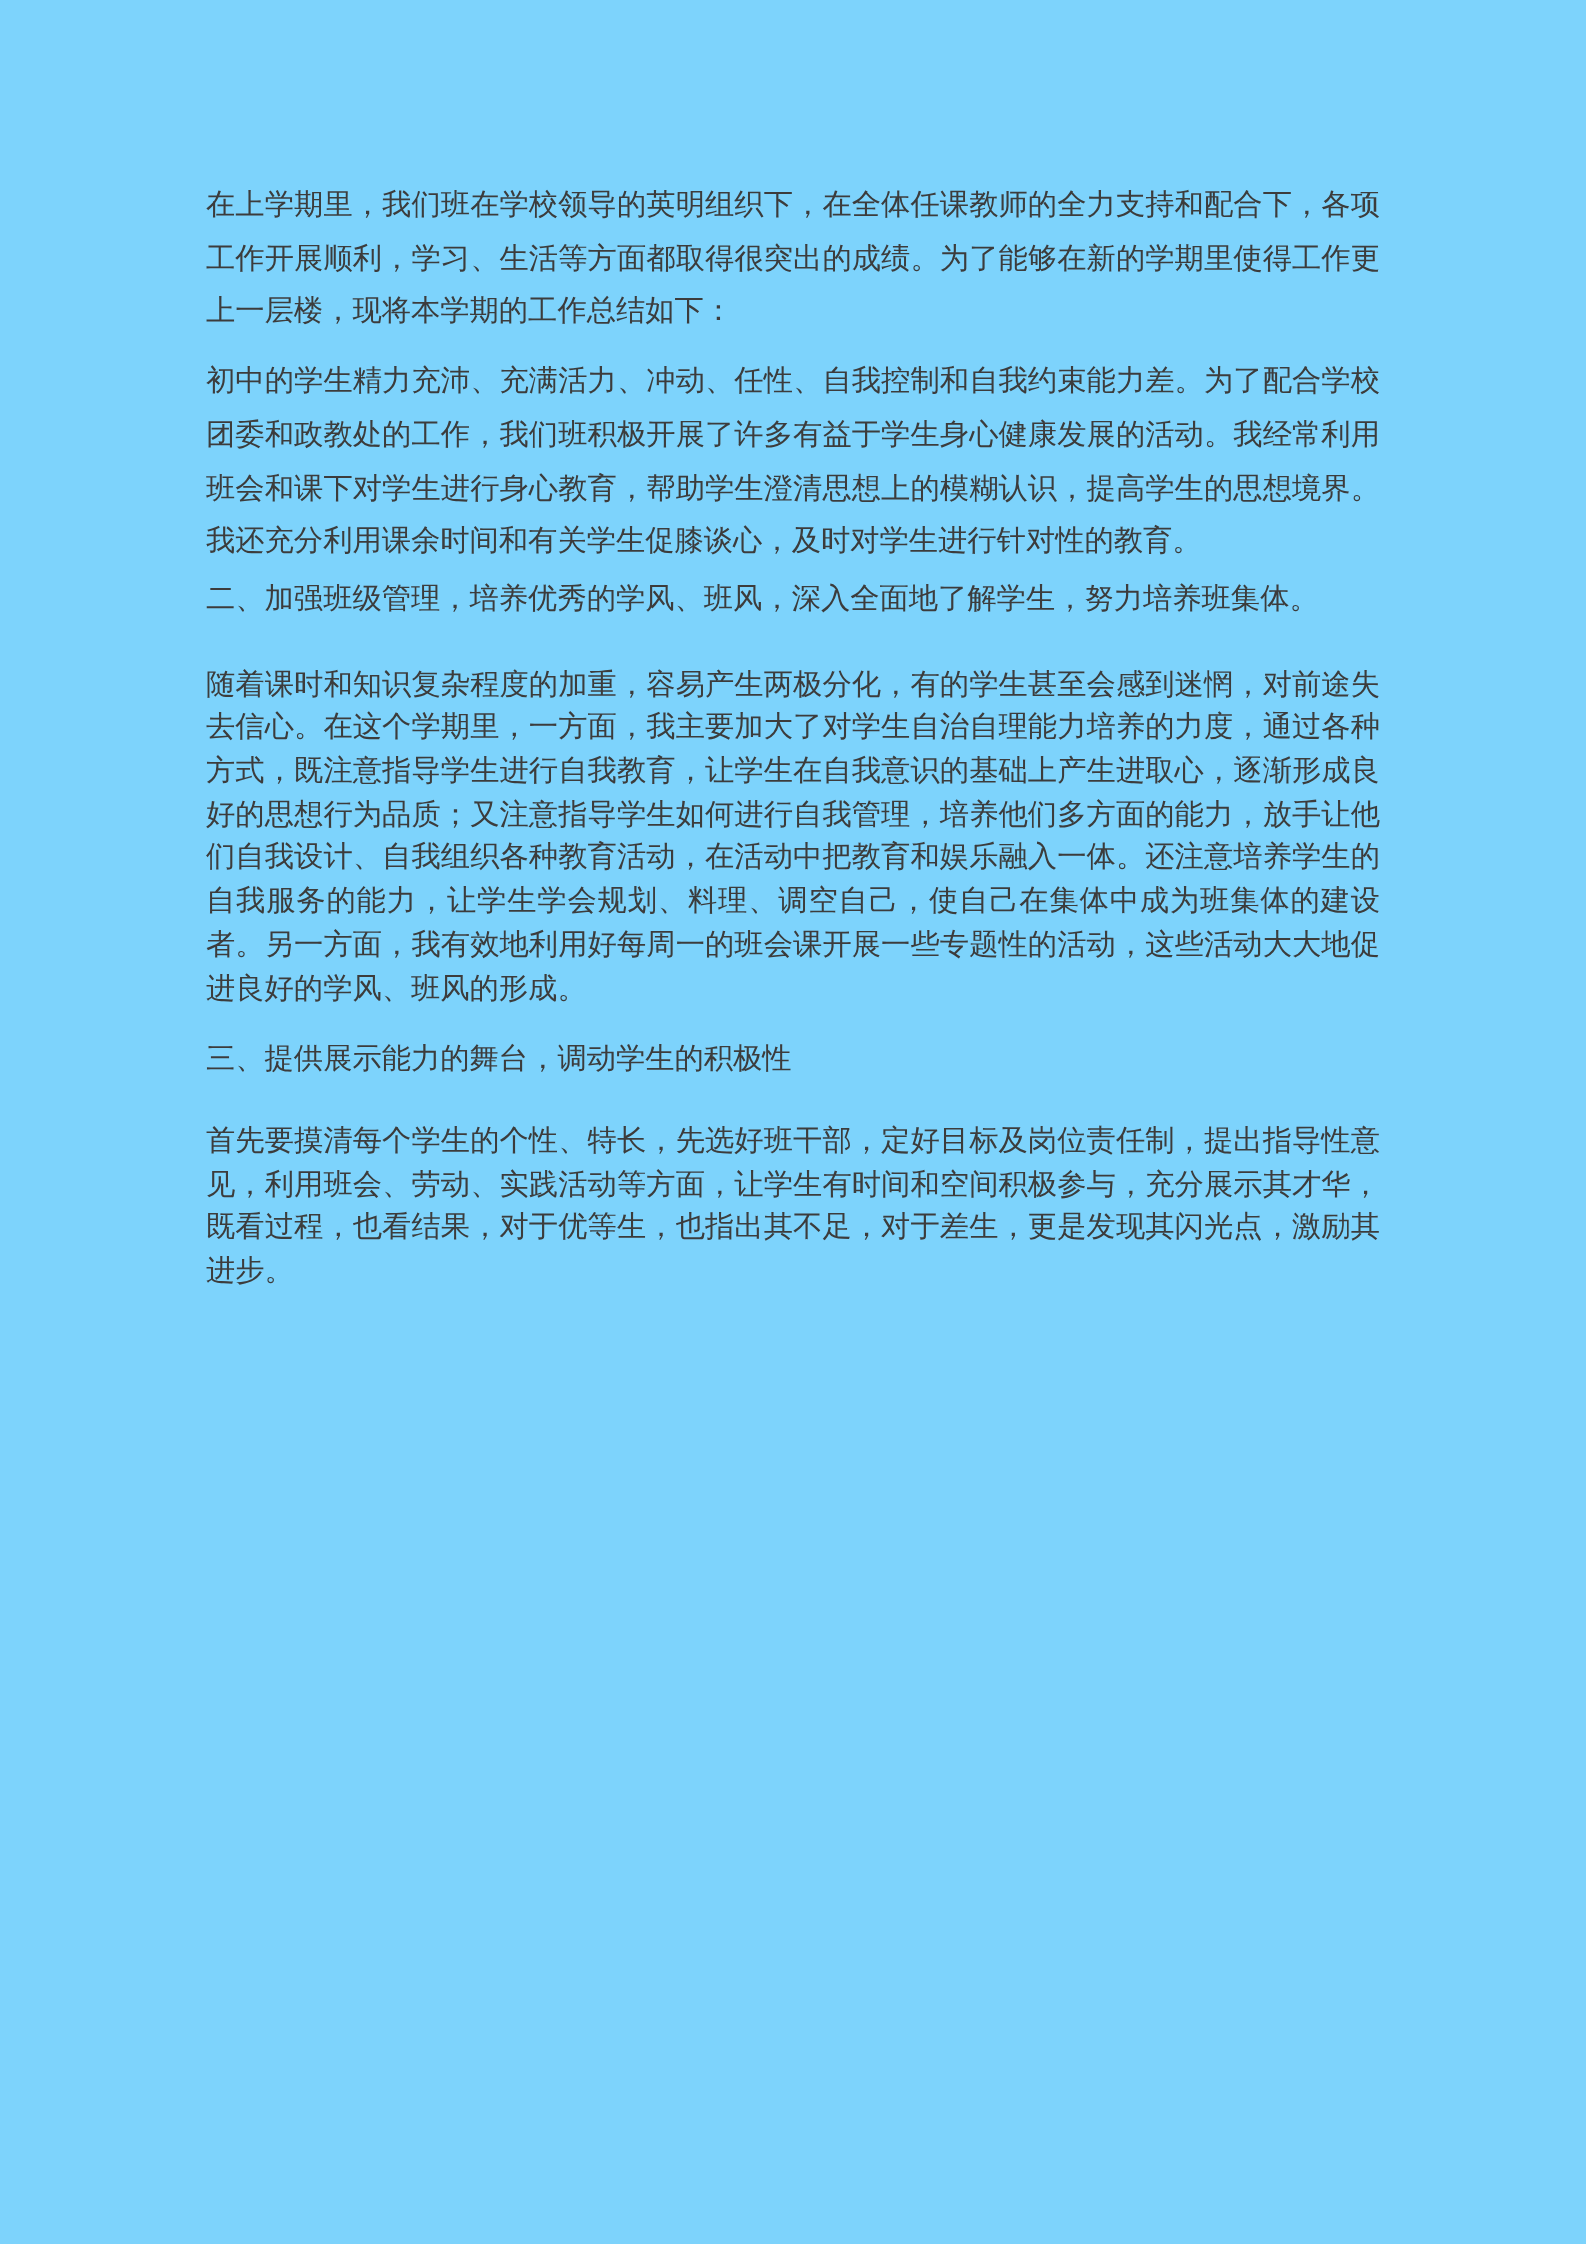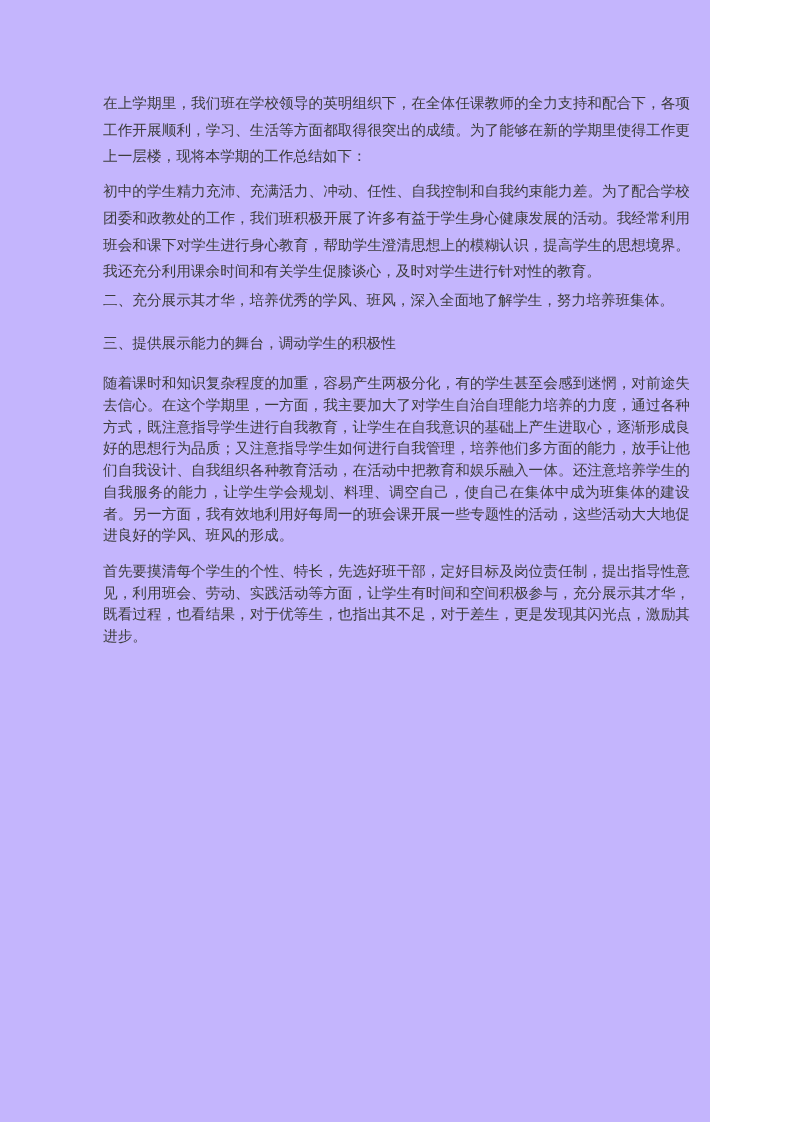--- a/index.html
+++ b/index.html
@@ -2,23 +2,23 @@
 <html><head>
 <meta charset="utf-8">
 <style>
   html, body {
     margin: 0;
     padding: 0;
     background: #ffffff;
   }
   .page {
     position: relative;
-    width: 710px;
+    width: 793px;
     height: 1122px;
-    background: #c4b5fd;
+    background: #7dd3fc;
     overflow: hidden;
     font-family: "Liberation Serif", "DejaVu Serif", serif;
   }
   .doc {
     padding: 90px 103px 0 103px;
     width: 587px;
   }
   .doc p {
     margin: 0;
     padding: 0;
@@ -45,18 +45,18 @@
   .b9  { margin-bottom: 20px !important; }
   .b10 { margin-bottom: 0    !important; }
 </style>
 </head>
 <body>
 
 <div class="page">
   <div class="doc">
     <p class="lh-loose b0">在上学期里，我们班在学校领导的英明组织下，在全体任课教师的全力支持和配合下，各项工作开展顺利，学习、生活等方面都取得很突出的成绩。为了能够在新的学期里使得工作更上一层楼，现将本学期的工作总结如下：</p>
     <p class="lh-loose b2">初中的学生精力充沛、充满活力、冲动、任性、自我控制和自我约束能力差。为了配合学校团委和政教处的工作，我们班积极开展了许多有益于学生身心健康发展的活动。我经常利用班会和课下对学生进行身心教育，帮助学生澄清思想上的模糊认识，提高学生的思想境界。我还充分利用课余时间和有关学生促膝谈心，及时对学生进行针对性的教育。</p>
-    <p class="lh-normal b3">二、充分展示其才华，培养优秀的学风、班风，深入全面地了解学生，努力培养班集体。</p>
+    <p class="lh-normal b3">二、加强班级管理，培养优秀的学风、班风，深入全面地了解学生，努力培养班集体。</p>
+    <p class="lh-normal b4">随着课时和知识复杂程度的加重，容易产生两极分化，有的学生甚至会感到迷惘，对前途失去信心。在这个学期里，一方面，我主要加大了对学生自治自理能力培养的力度，通过各种方式，既注意指导学生进行自我教育，让学生在自我意识的基础上产生进取心，逐渐形成良好的思想行为品质；又注意指导学生如何进行自我管理，培养他们多方面的能力，放手让他们自我设计、自我组织各种教育活动，在活动中把教育和娱乐融入一体。还注意培养学生的自我服务的能力，让学生学会规划、料理、调空自己，使自己在集体中成为班集体的建设者。另一方面，我有效地利用好每周一的班会课开展一些专题性的活动，这些活动大大地促进良好的学风、班风的形成。</p>
     <p class="lh-normal b5">三、提供展示能力的舞台，调动学生的积极性</p>
-    <p class="lh-normal b4">随着课时和知识复杂程度的加重，容易产生两极分化，有的学生甚至会感到迷惘，对前途失去信心。在这个学期里，一方面，我主要加大了对学生自治自理能力培养的力度，通过各种方式，既注意指导学生进行自我教育，让学生在自我意识的基础上产生进取心，逐渐形成良好的思想行为品质；又注意指导学生如何进行自我管理，培养他们多方面的能力，放手让他们自我设计、自我组织各种教育活动，在活动中把教育和娱乐融入一体。还注意培养学生的自我服务的能力，让学生学会规划、料理、调空自己，使自己在集体中成为班集体的建设者。另一方面，我有效地利用好每周一的班会课开展一些专题性的活动，这些活动大大地促进良好的学风、班风的形成。</p>
     <p class="lh-normal b6">首先要摸清每个学生的个性、特长，先选好班干部，定好目标及岗位责任制，提出指导性意见，利用班会、劳动、实践活动等方面，让学生有时间和空间积极参与，充分展示其才华，既看过程，也看结果，对于优等生，也指出其不足，对于差生，更是发现其闪光点，激励其进步。</p>
   </div>
 </div>
 
 </body></html>

